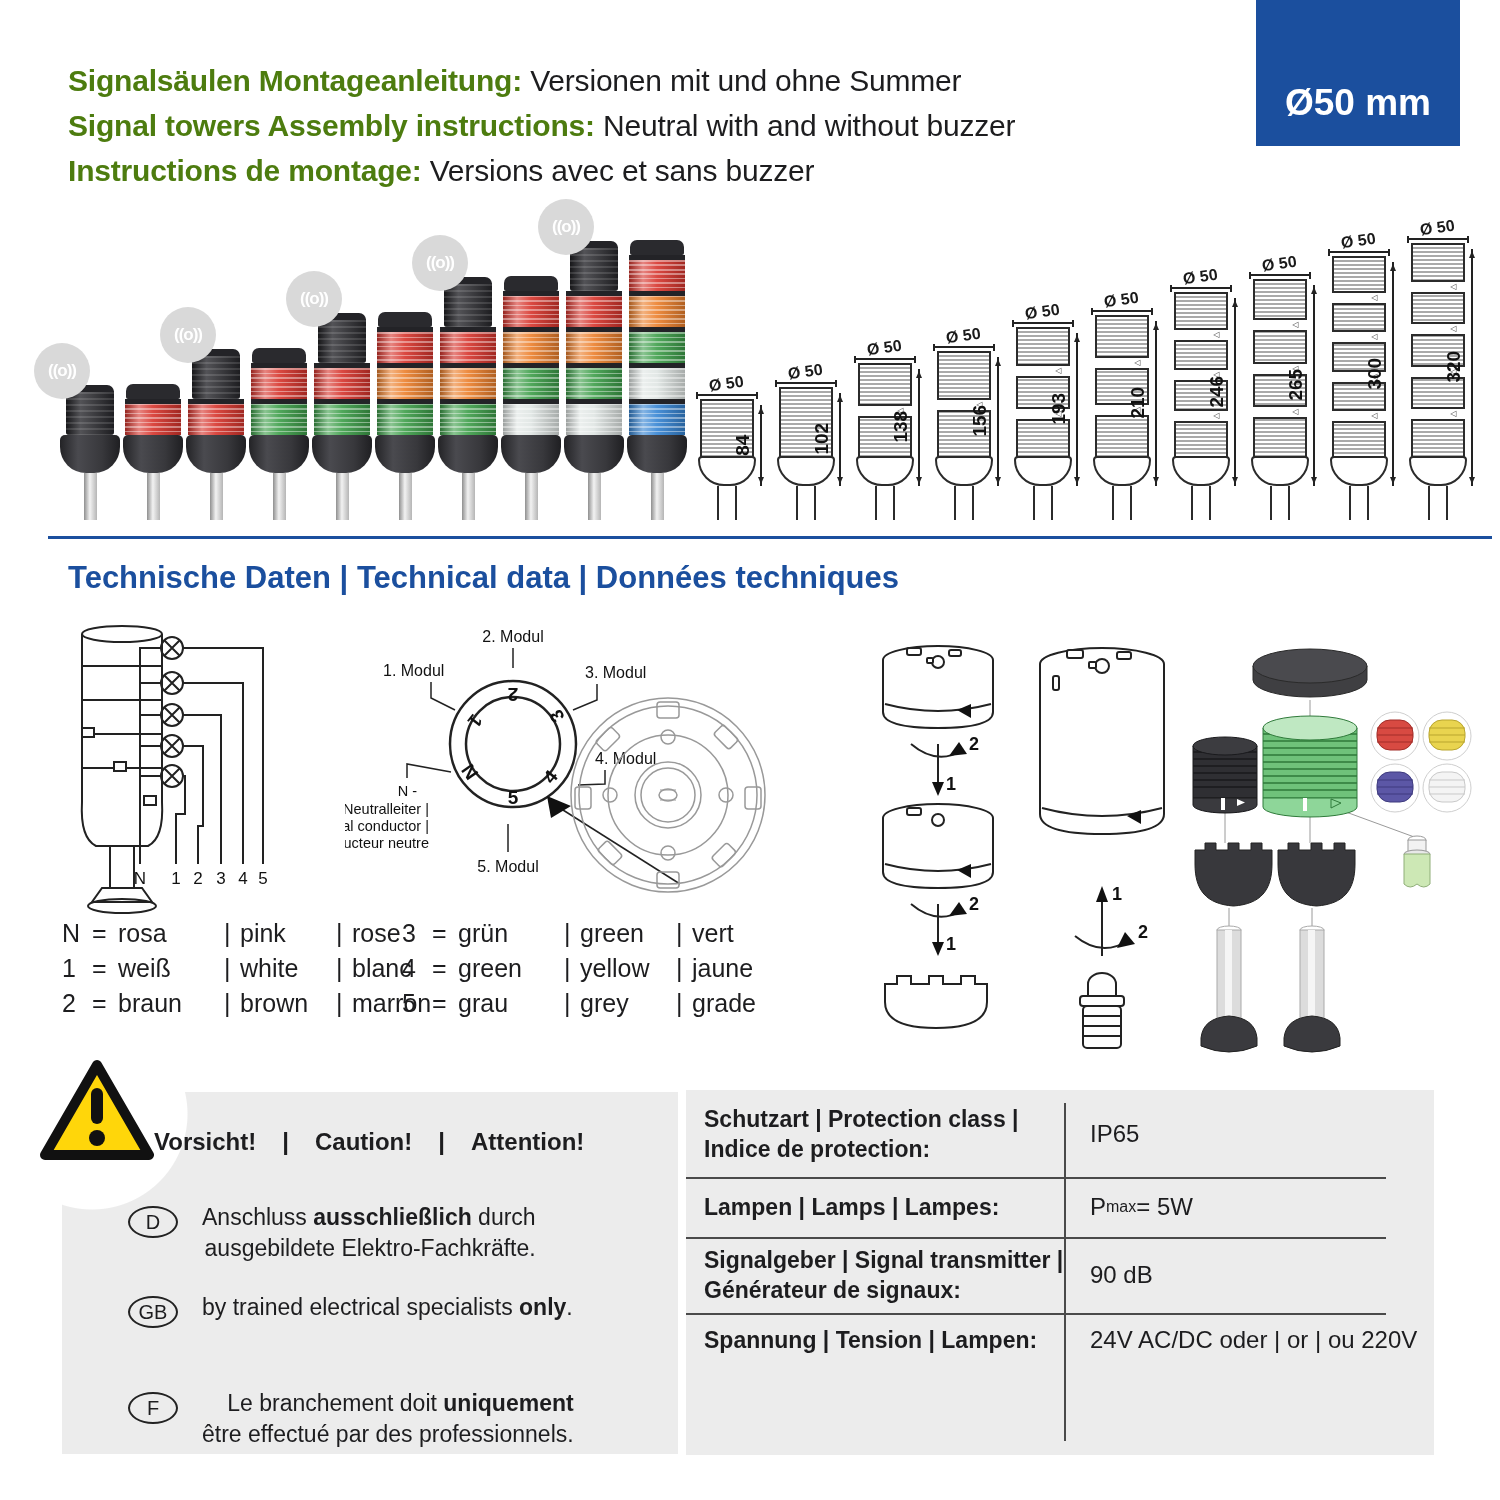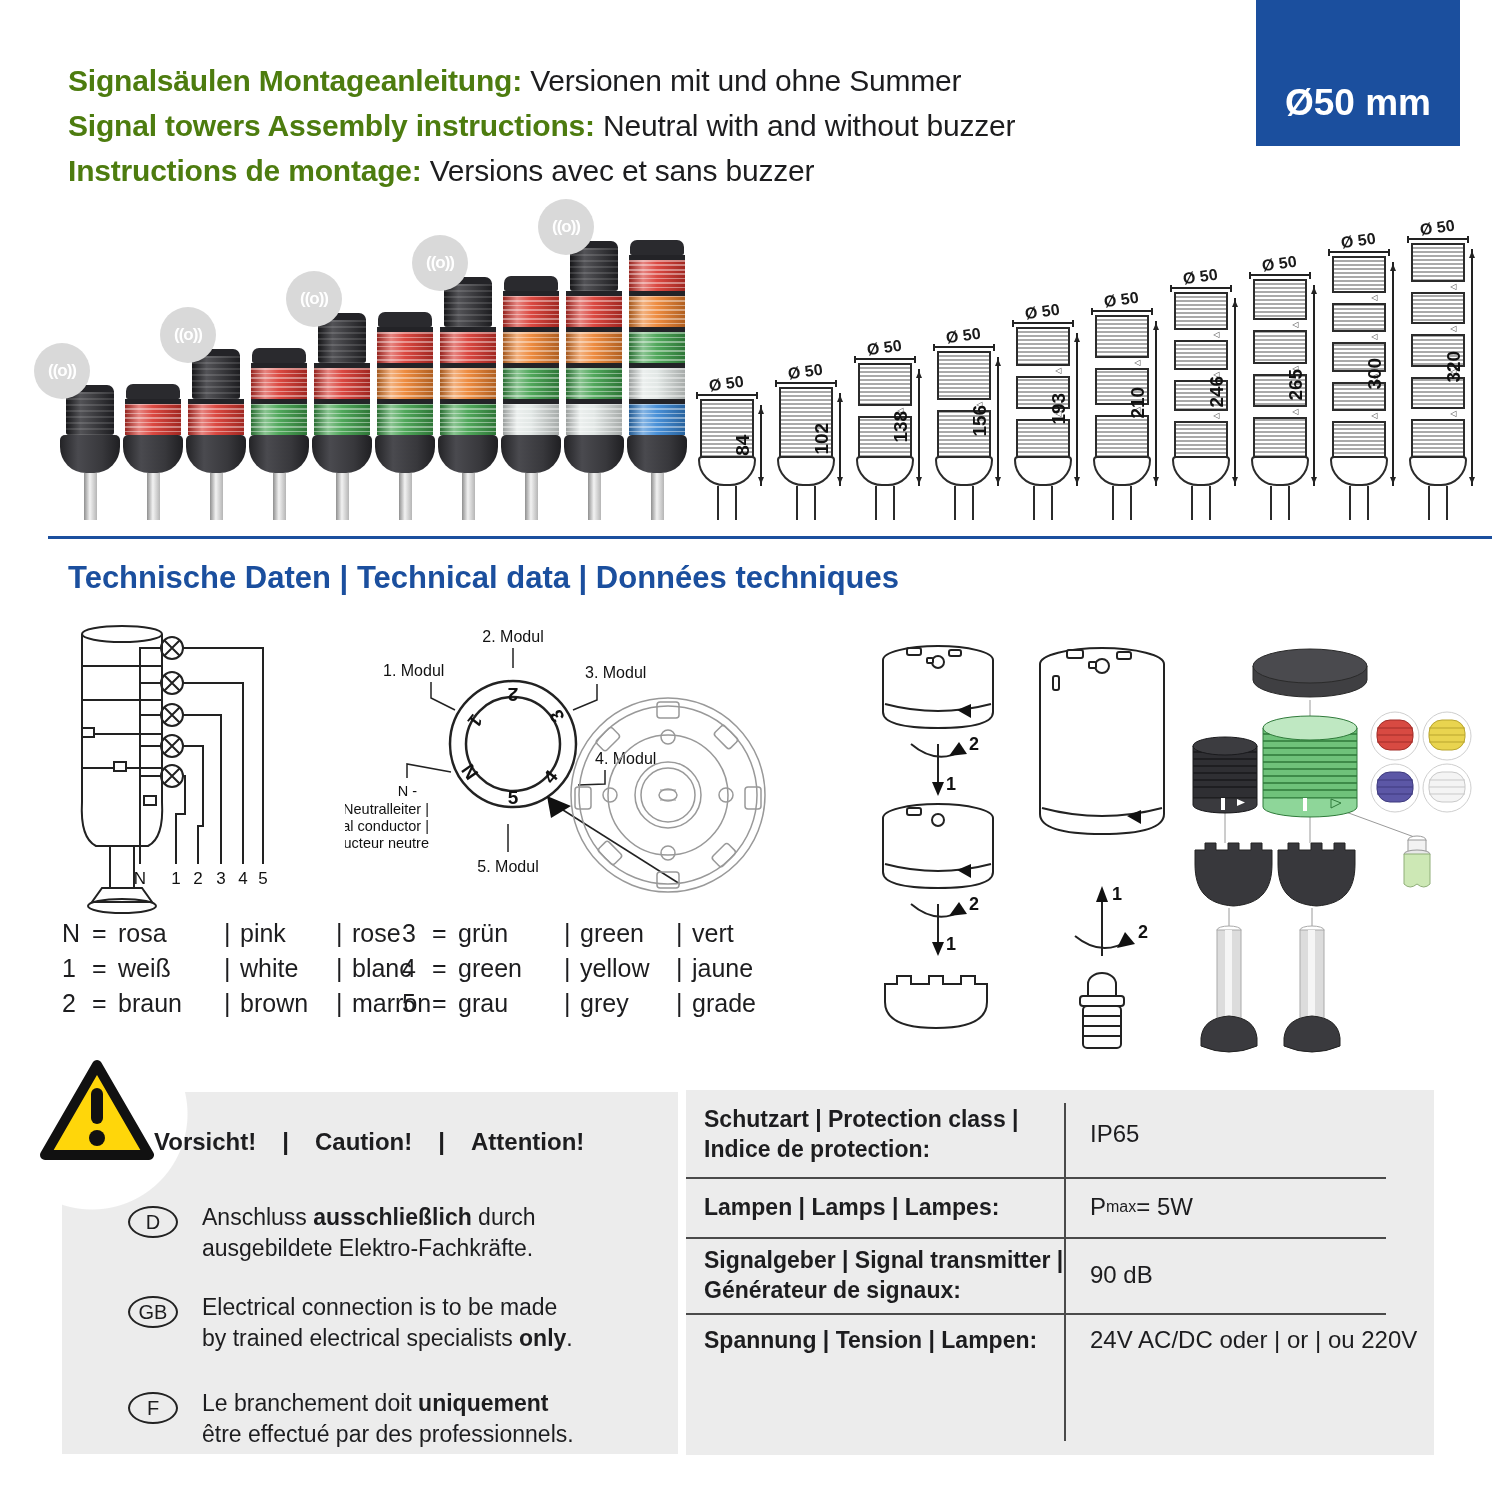--- a/index.html
+++ b/index.html
@@ -61,21 +61,21 @@
   .lcol{position:absolute;top:0;}
   .lcol.right{left:340px;}
   .lrow{display:grid;grid-template-columns:30px 26px 106px 16px 96px 16px auto;height:35px;align-items:center;}
   
   .warnbox{position:absolute;left:62px;top:1092px;width:616px;height:362px;
      background:radial-gradient(circle 96px at 30px 22px,rgba(255,255,255,0) 95px,#ececec 96px);}
   .wtitle{position:absolute;left:92px;top:36px;font-size:24px;font-weight:bold;display:flex;gap:26px;}
   .witem{position:absolute;left:66px;display:flex;gap:24px;align-items:flex-start;}
   .wbadge{flex:0 0 auto;margin-top:4px;width:50px;height:32px;border:2px solid #222;border-radius:50%;
      display:flex;align-items:center;justify-content:center;font-size:20px;box-sizing:border-box;}
-  .wtext{font-size:23px;line-height:31px;}
+  .wtext{font-size:23px;line-height:31px;text-align:right;}
   .warn-tri{position:absolute;left:40px;top:1058px;}
   
   .ttable{position:absolute;left:686px;top:1090px;width:748px;height:365px;background:#ececec;}
   .tgrid{position:absolute;inset:0;display:grid;grid-template-rows:87px 60px 76px 54px 88px;}
   .trow{position:relative;display:grid;grid-template-columns:378px 1fr;}
   .trow + .trow::before{content:"";position:absolute;top:0;left:0;right:48px;border-top:2px solid #4a4a4a;}
   .tlabel{font-weight:bold;font-size:23px;line-height:30px;white-space:pre-line;
      display:flex;align-items:center;padding-left:18px;}
   .tvalue{font-size:24px;display:flex;align-items:center;padding-left:26px;}
   .vsep{position:absolute;left:378px;top:13px;bottom:14px;width:2px;background:#4a4a4a;}
@@ -614,21 +614,20 @@
     <div class="witem" style="top:110px">
       <div class="wbadge">D</div>
       <div class="wtext">
         <div><span>Anschluss </span><b>ausschließlich</b><span> durch</span></div>
         <div>ausgebildete Elektro-Fachkräfte.</div>
       </div>
     </div>
     <div class="witem" style="top:200px">
       <div class="wbadge">GB</div>
       <div class="wtext">
-        <div>Electrical connection is to be made</div>
         <div><span>by trained electrical specialists </span><b>only</b><span>.</span></div>
       </div>
     </div>
     <div class="witem" style="top:296px">
       <div class="wbadge">F</div>
       <div class="wtext">
         <div><span>Le branchement doit </span><b>uniquement</b></div>
         <div>être effectué par des professionnels.</div>
       </div>
     </div>

